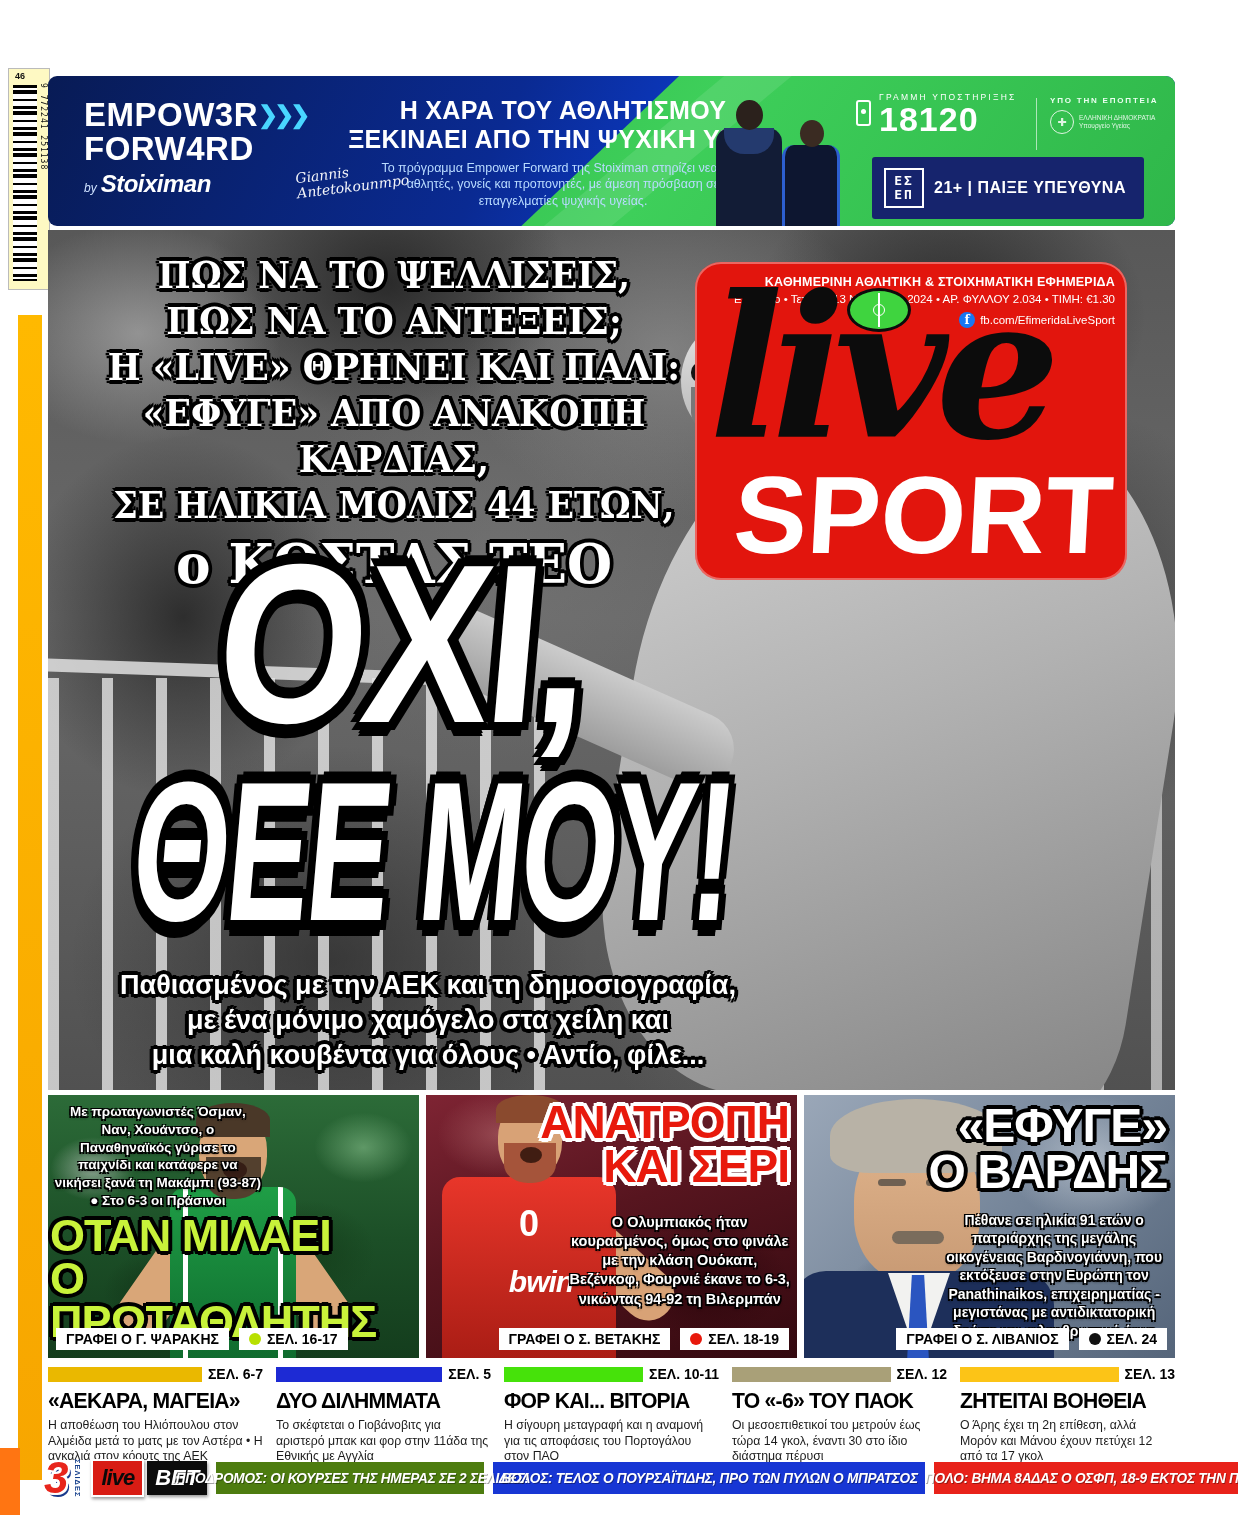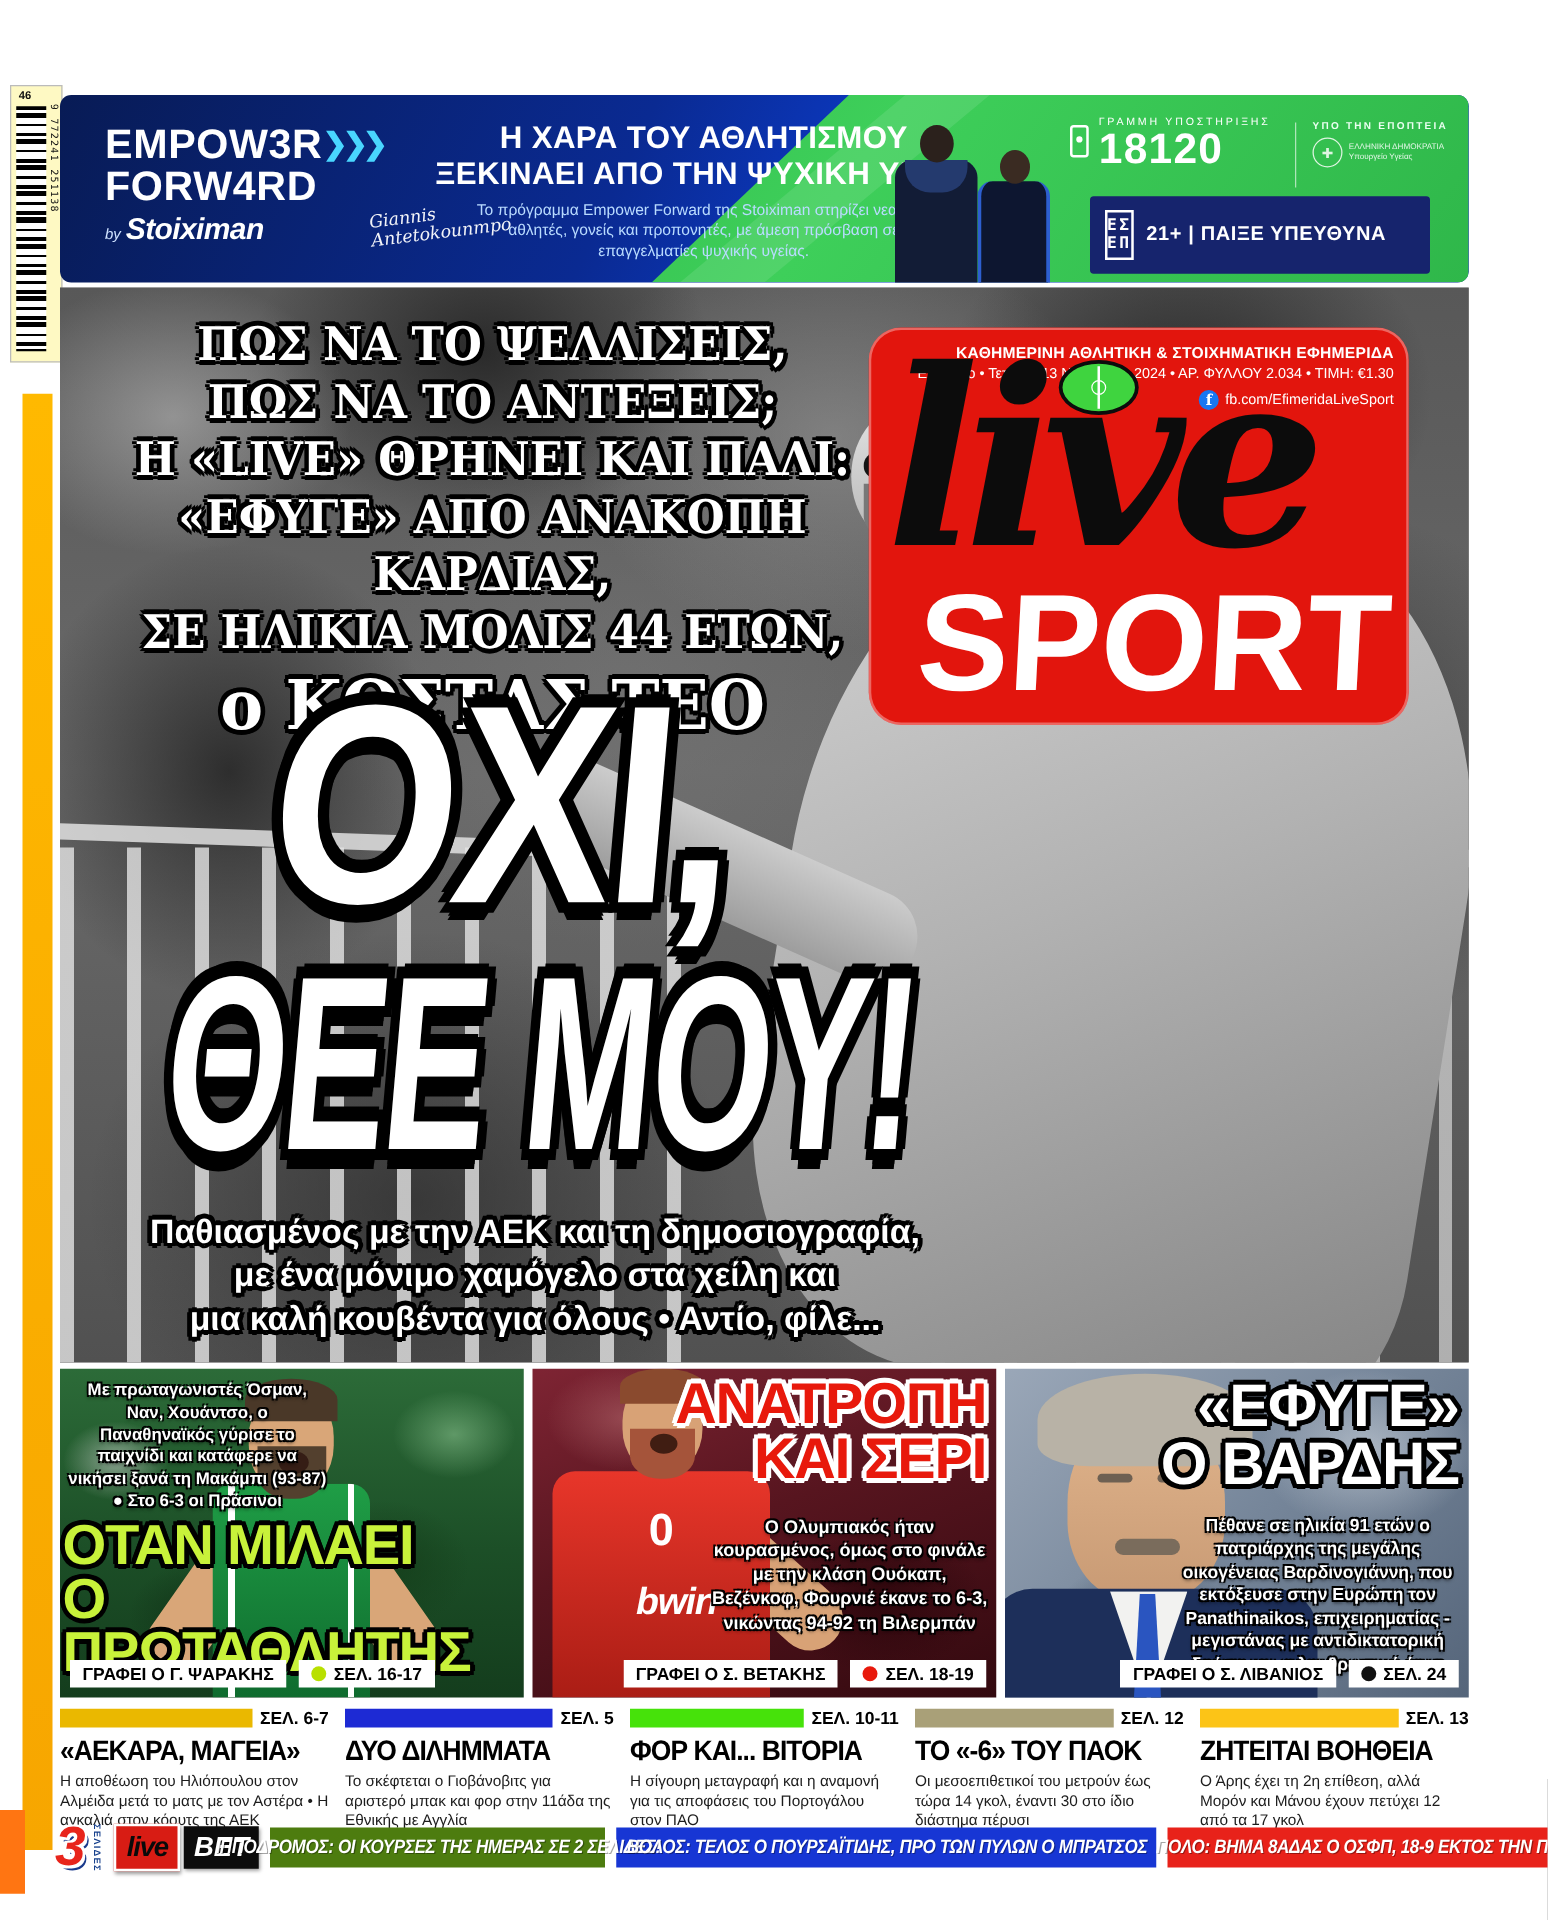--- a/index.html
+++ b/index.html
@@ -44,21 +44,21 @@
   .phone-icon::after { content:""; position:absolute; left:3px; top:7px; width:5px; height:5px; border-radius:50%; background:#fff;}
   .support-label { font-size:8.5px; font-weight:normal; letter-spacing:2.2px; }
   .support-number { font-size:34px; font-weight:900; letter-spacing:1px; line-height:1; }
   .support-divider { left:988px; top:22px; width:1px; height:52px; background:rgba(255,255,255,.6); }
   .oversight { left:1002px; top:20px; color:#eafff0; width:130px; }
   .oversight-label { font-size:8px; font-weight:bold; letter-spacing:1.8px; margin-bottom:5px;}
   .ministry-row { display:flex; gap:5px; align-items:center; }
   .ministry-emblem { width:24px; height:24px; border:1.5px solid #dff5e2; border-radius:50%; display:flex; align-items:center; justify-content:center; font-size:11px; color:#dff5e2;}
   .ministry-text { font-size:6.5px; line-height:1.25; color:#e2f7e6; }
   .esep-box { left:824px; top:81px; width:272px; height:62px; background:#16246d; border-radius:3px; display:flex; align-items:center; gap:10px; padding:0 12px; }
-  .esep-glyph { width:23px; height:40px; border:2px solid #fff; display:flex; flex-direction:column; align-items:center; justify-content:center; color:#fff; font-weight:900; font-size:13px; line-height:1.05; letter-spacing:2px; font-family:"DejaVu Sans Mono",monospace;}
+  .esep-glyph { width:40px; height:40px; border:2px solid #fff; display:flex; flex-direction:column; align-items:center; justify-content:center; color:#fff; font-weight:900; font-size:13px; line-height:1.05; letter-spacing:2px; font-family:"DejaVu Sans Mono",monospace;}
   .age-notice { color:#fff; font-size:16px; font-weight:bold; letter-spacing:.5px; }
 
   
   .hero { left:48px; top:230px; width:1127px; height:860px; overflow:hidden; background:#6e6e6e; }
   .hero-foliage { position:absolute; inset:0; background:
       radial-gradient(220px 170px at 8% 12%, rgba(200,200,200,.5), transparent 65%),
       radial-gradient(260px 200px at 30% 6%, rgba(30,30,30,.8), transparent 70%),
       radial-gradient(300px 240px at 55% 14%, rgba(170,170,170,.45), transparent 70%),
       radial-gradient(280px 220px at 80% 10%, rgba(25,25,25,.75), transparent 70%),
       radial-gradient(240px 260px at 12% 45%, rgba(20,20,20,.7), transparent 70%),

